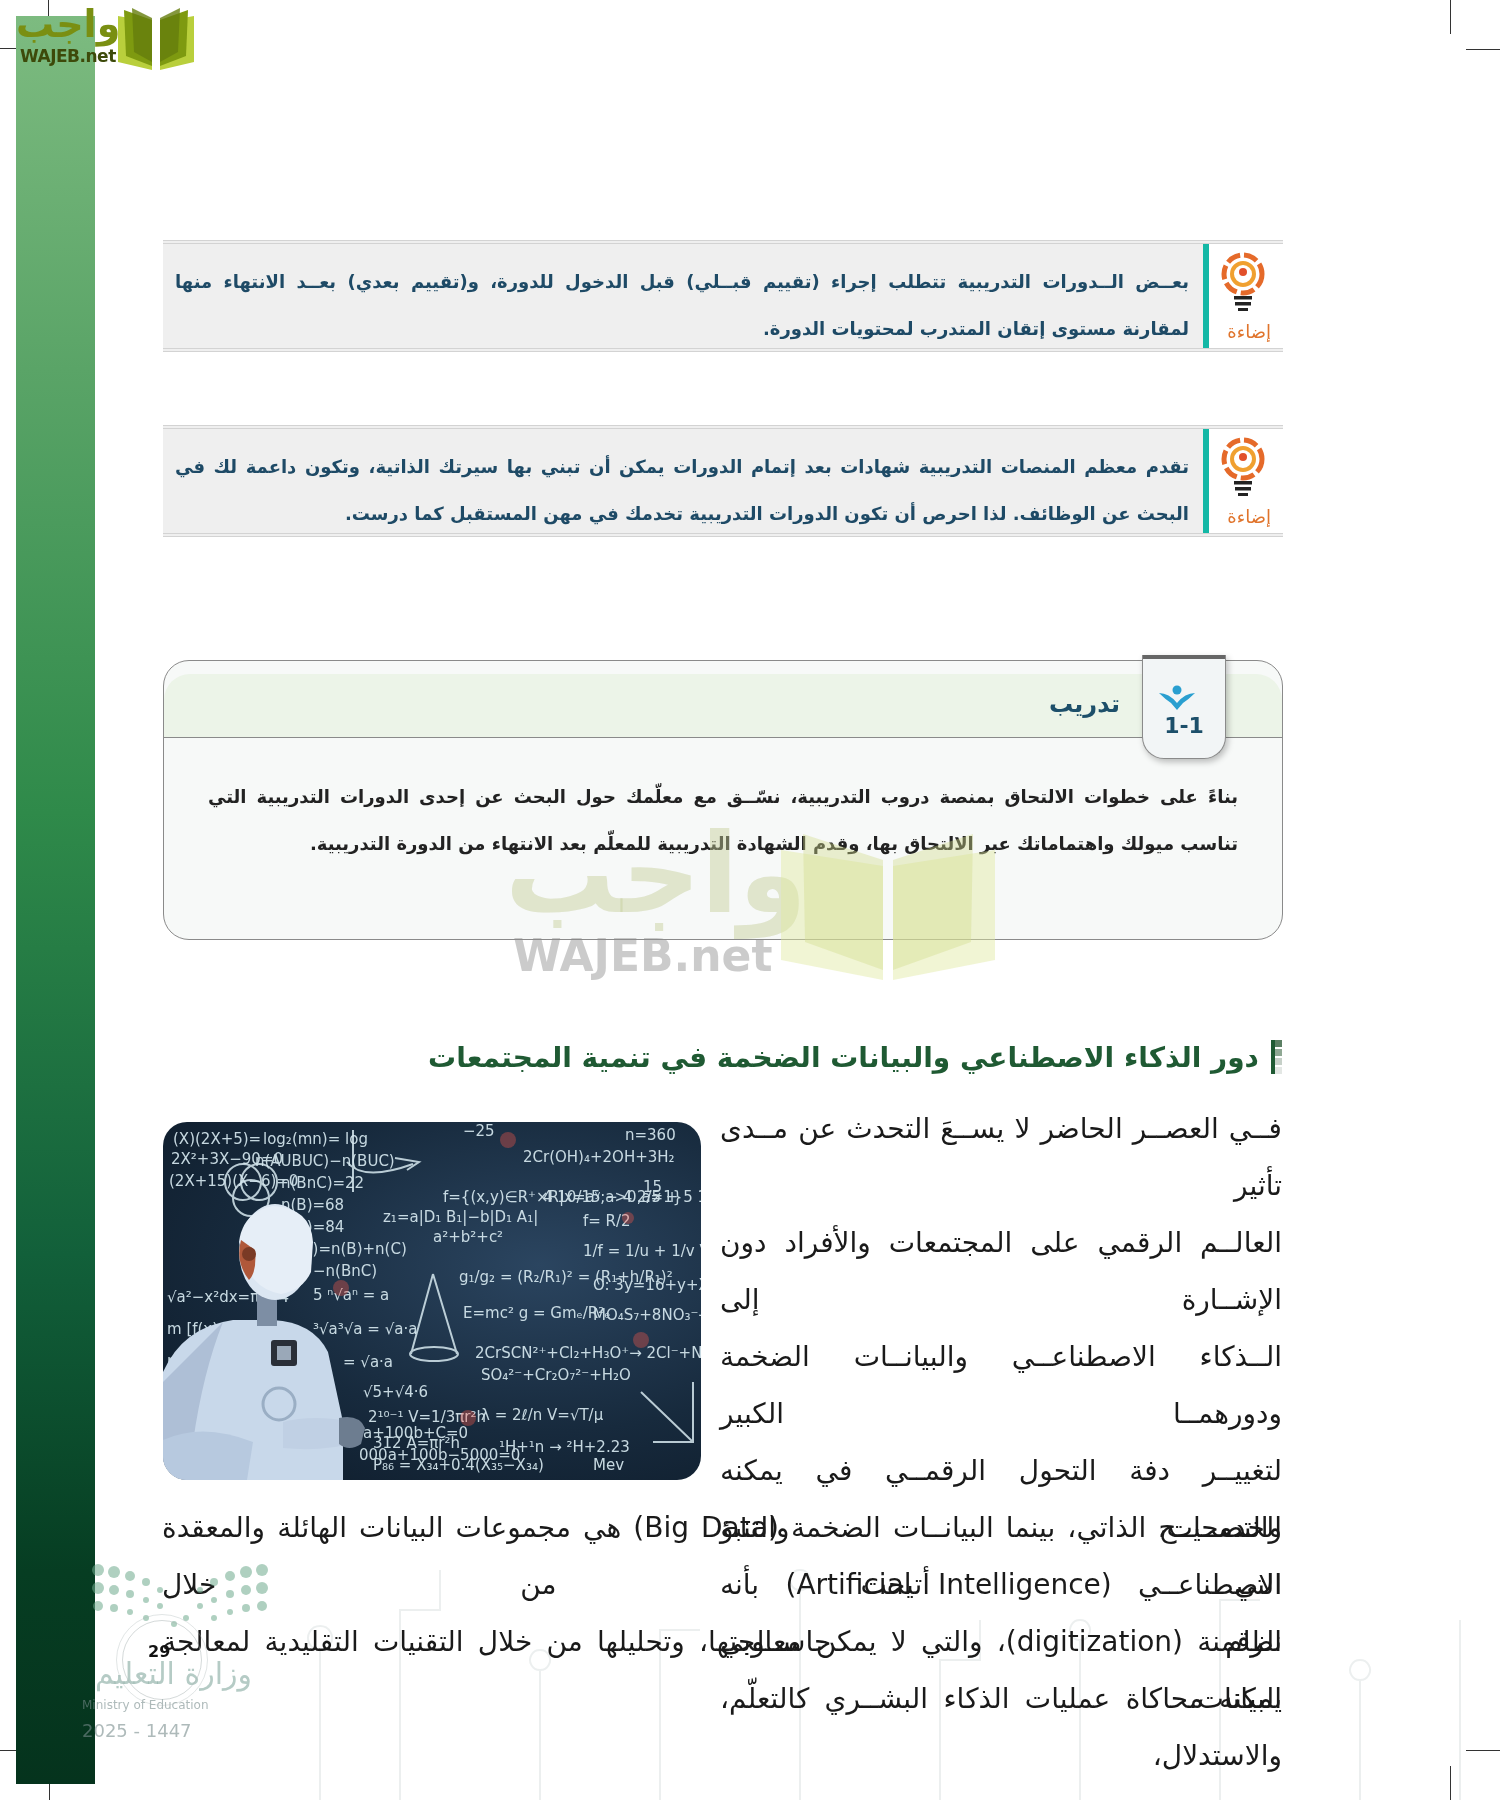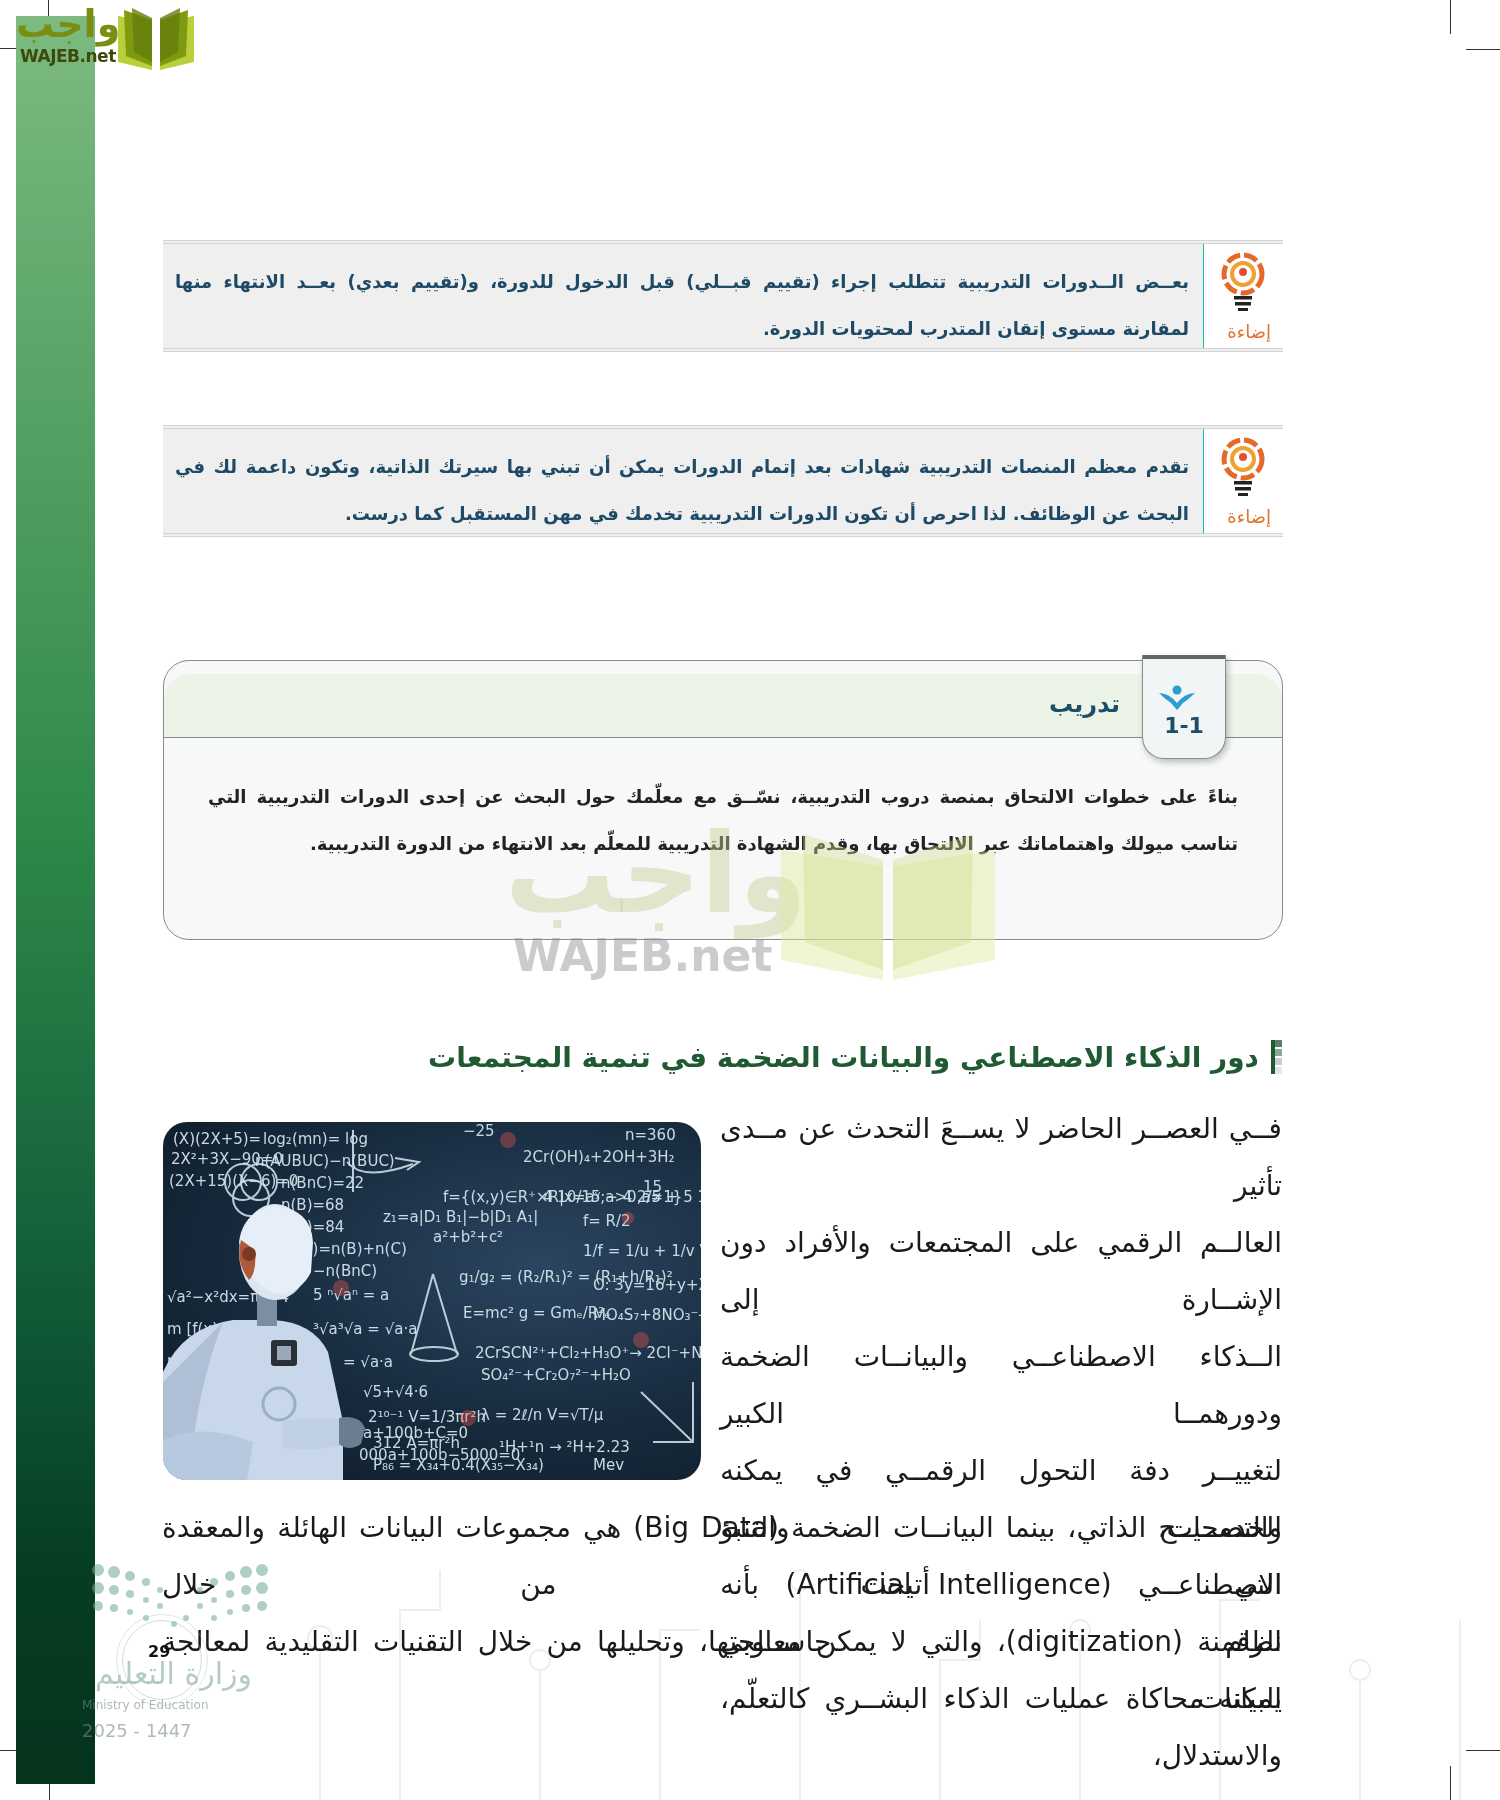--- a/index.html
+++ b/index.html
@@ -24,21 +24,21 @@
     
     .tip {
       position: absolute; left: 163px; width: 1120px;
       background: #efefef;
       border-top: 4px double #d3d3d3;
       border-bottom: 4px double #d3d3d3;
       direction: rtl;
     }
     .tip .tip-icon-cell {
       position: absolute; right: 0; top: 0; bottom: 0; width: 80px; background: #fff;
-      border-left: 1px solid #14b8a6;
+      border-left: 6px solid #14b8a6;
     }
     .tip .bulb { position: absolute; right: 18px; top: 8px; }
     .tip .tip-label {
       position: absolute; right: 12px; bottom: 6px; font-size: 18px; color: #e0742c;
       font-family: "DejaVu Sans", sans-serif;
     }
     .tip .tip-text {
       position: absolute; right: 94px; left: 12px; top: 14px;
       font-size: 18px; font-weight: bold; color: #1e4a66; line-height: 47px;
       text-align: justify; text-align-last: right;

